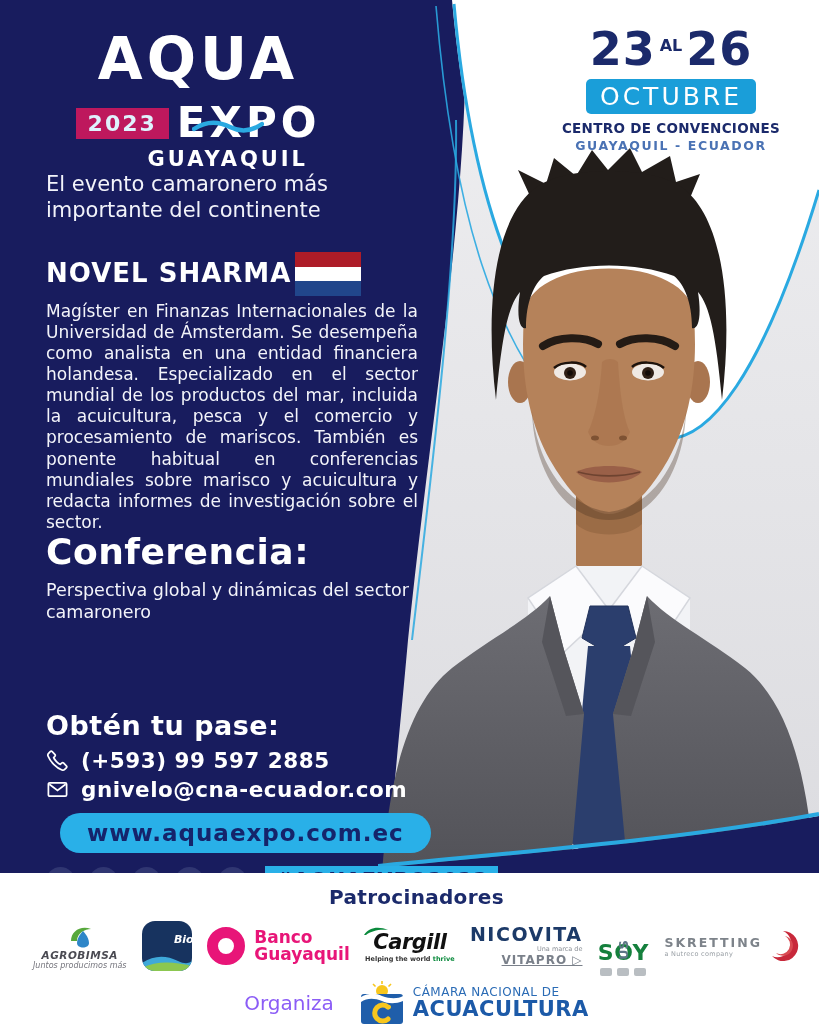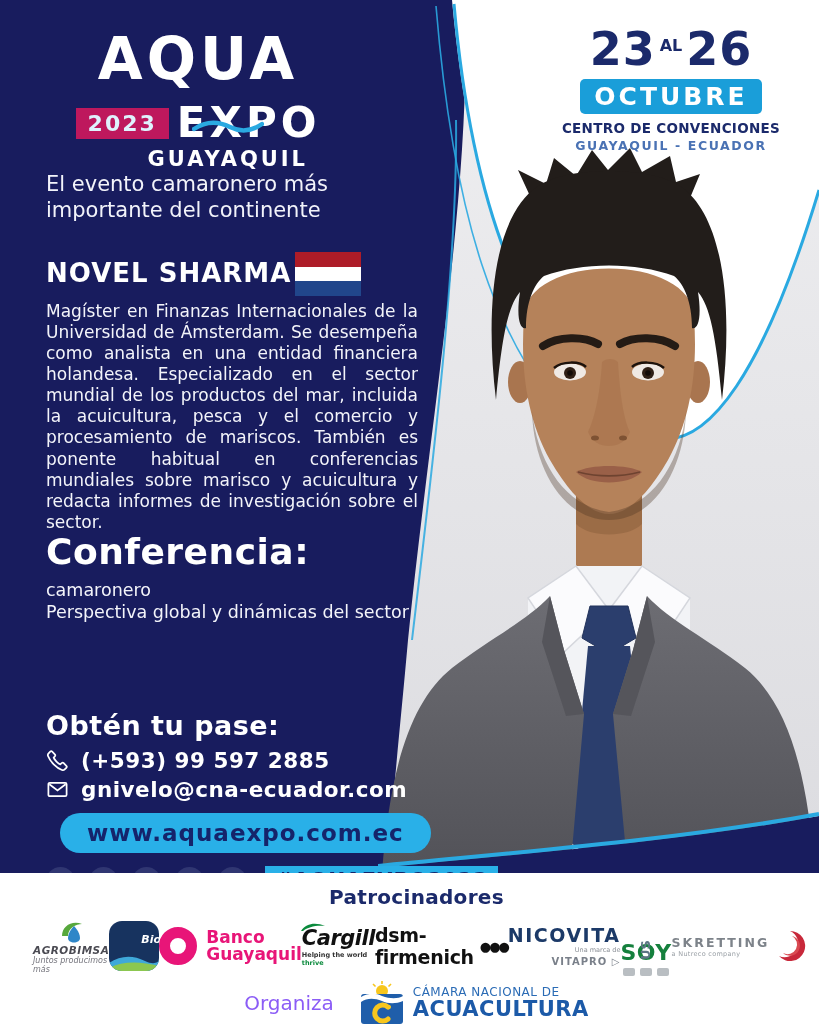--- a/index.html
+++ b/index.html
@@ -18,21 +18,21 @@
   .brand-year{background:#be185d;color:#dff2fd;font-size:22px;font-weight:800;
     padding:3px 12px;letter-spacing:2px;}
   .brand-sub{font-size:42px;font-weight:800;letter-spacing:4px;margin-left:8px;line-height:1;}
   .brand-city{font-size:21px;font-weight:800;letter-spacing:3px;text-align:right;padding-right:4px;margin-top:3px;}
   .tagline{position:absolute;left:46px;top:172px;width:380px;font-size:21px;line-height:1.22;
     color:#f2f3fa;text-align:left;}
   
   .datebox{position:absolute;left:543px;top:26px;width:256px;text-align:center;z-index:5;}
   .date-days{color:#1b2a6b;font-weight:800;font-size:46px;line-height:1;letter-spacing:1px;}
   .date-al{font-size:16px;font-weight:800;vertical-align:14px;letter-spacing:0;margin:0 4px;}
-  .date-month{display:inline-block;background:#1a9ed9;color:#fff;font-size:25px;font-weight:700;
+  .date-month{display:inline-block;background:#1a9ed9;color:#fff;font-size:25px;font-weight:400;
     letter-spacing:3px;padding:3px 14px;border-radius:5px;margin-top:7px;}
   .date-venue{color:#1b2a6b;font-size:13.5px;font-weight:800;letter-spacing:.3px;margin-top:6px;}
   .date-loc{color:#4a72b4;font-size:12.5px;font-weight:700;letter-spacing:1.6px;margin-top:2px;}
   
   .speaker-name{position:absolute;left:46px;top:258px;font-size:26px;font-weight:800;letter-spacing:1px;}
   .flag{position:absolute;left:295px;top:252px;width:66px;height:44px;display:flex;flex-direction:column;}
   .flag>div{flex:1;}
   .bio{position:absolute;left:46px;top:301px;width:372px;font-size:17px;line-height:1.24;
     text-align:justify;color:#f3f4fa;}
   
@@ -67,21 +67,21 @@
   .banco-text{color:#e81578;font-size:17px;font-weight:800;line-height:1.02;}
   .cargill{position:relative;}
   .cargill-name{font-size:21px;font-weight:800;font-style:italic;color:#111;letter-spacing:-.5px;}
   .cargill-tag{font-size:6.5px;color:#333;font-weight:700;margin-top:1px;}
   .cargill-tag b{color:#0a8a3c;}
   .dsm{flex-direction:row;gap:6px;}
   .dsm-name{font-size:19px;font-weight:700;color:#111;letter-spacing:-.3px;}
   .dsm-dots{font-size:13px;color:#111;letter-spacing:-2px;}
   .nico-name{font-size:19px;font-weight:800;color:#1c3a68;letter-spacing:1.5px;}
   .nico-sub{font-size:6.5px;color:#8a8f96;align-self:flex-end;text-align:right;line-height:1.3;}
-  .nico-sub b{font-size:10px;letter-spacing:1px;color:#7a808a;}
+  .nico-sub b{font-size:12px;letter-spacing:1px;color:#7a808a;text-decoration:underline;}
   .ussoy{flex-direction:row;gap:2px;align-items:flex-start;}
   .ussoy-us{color:#5d7585;font-size:13px;font-weight:800;transform:rotate(-90deg) translate(-2px,0);
     transform-origin:center;margin-top:8px;}
   .ussoy-soy{color:#15803d;font-size:22px;font-weight:800;letter-spacing:.5px;}
   .ussoy-marks{display:flex;gap:5px;margin-top:3px;}
   .ussoy-marks span{display:block;width:12px;height:8px;background:#b9bec2;border-radius:2px;}
   .skret{flex-direction:row;gap:4px;}
   .skret-name{font-size:12.5px;font-weight:600;color:#7d838a;letter-spacing:2px;}
   .skret-tag{font-size:6.5px;color:#9aa0a6;letter-spacing:.3px;}
   .organiza-row{display:flex;align-items:center;justify-content:center;gap:26px;margin-top:6px;}
@@ -195,22 +195,22 @@
   <div class="flag">
     <div style="background:#AE1C28"></div>
     <div style="background:#ffffff"></div>
     <div style="background:#21468B"></div>
   </div>
   <div class="bio">Magíster en Finanzas Internacionales de la Universidad de Ámsterdam. Se desempeña como analista en una entidad financiera holandesa. Especializado en el sector mundial de los productos del mar, incluida la acuicultura, pesca y el comercio y procesamiento de mariscos. También es ponente habitual en conferencias mundiales sobre marisco y acuicultura y redacta informes de investigación sobre el sector.</div>
 
   <div class="conf">
     <div class="conf-label">Conferencia:</div>
     <div class="conf-topic">
+      <div class="nowrap">Perspectiva global y dinámicas del sector</div>
       <div class="nowrap">camaronero</div>
-      <div class="nowrap">Perspectiva global y dinámicas del sector</div>
     </div>
   </div>
 
   <div class="pase">
     <div class="pase-heading">Obtén tu pase:</div>
     <div class="contact-row">
       <svg width="23" height="23" viewBox="0 0 24 24">
         <path d="M6.5,2.8 L9.2,5.5 C9.8,6.1 9.8,7 9.2,7.7 L8,9 C8.8,11.3 12.7,15.2 15,16 L16.3,14.8 C17,14.2 17.9,14.2 18.5,14.8 L21.2,17.5 C21.8,18.1 21.8,19 21.2,19.6 L19.5,21.3 C18.8,22 17.7,22.3 16.7,21.9 C10.8,19.6 4.4,13.2 2.1,7.3 C1.7,6.3 2,5.2 2.7,4.5 L4.4,2.8 C5,2.2 5.9,2.2 6.5,2.8 Z" fill="none" stroke="#fff" stroke-width="1.8"></path>
       </svg>
       <span>(+593) 99 597 2885</span>
@@ -285,24 +285,20 @@
       </div>
 
       <div class="sp cargill">
         <svg width="26" height="10" viewBox="0 0 26 10" style="position:absolute;top:-4px;left:-2px;">
           <path d="M1,9 C6,1 16,0 25,4 C16,3 8,5 3,9 Z" fill="#0a8a3c"></path>
         </svg>
         <div class="cargill-name">Cargill</div>
         <div class="cargill-tag"><span>Helping the world </span><b>thrive</b></div>
       </div>
 
-      <div class="sp dsm">
-        <div class="dsm-name">dsm-firmenich</div>
-        <div class="dsm-dots">●●●</div>
-      </div>
 
       <div class="sp">
         <div class="nico-name">NICOVITA</div>
         <div class="nico-sub">
           <div>Una marca de</div>
           <b>VITAPRO ▷</b>
         </div>
       </div>
 
       <div class="sp">

